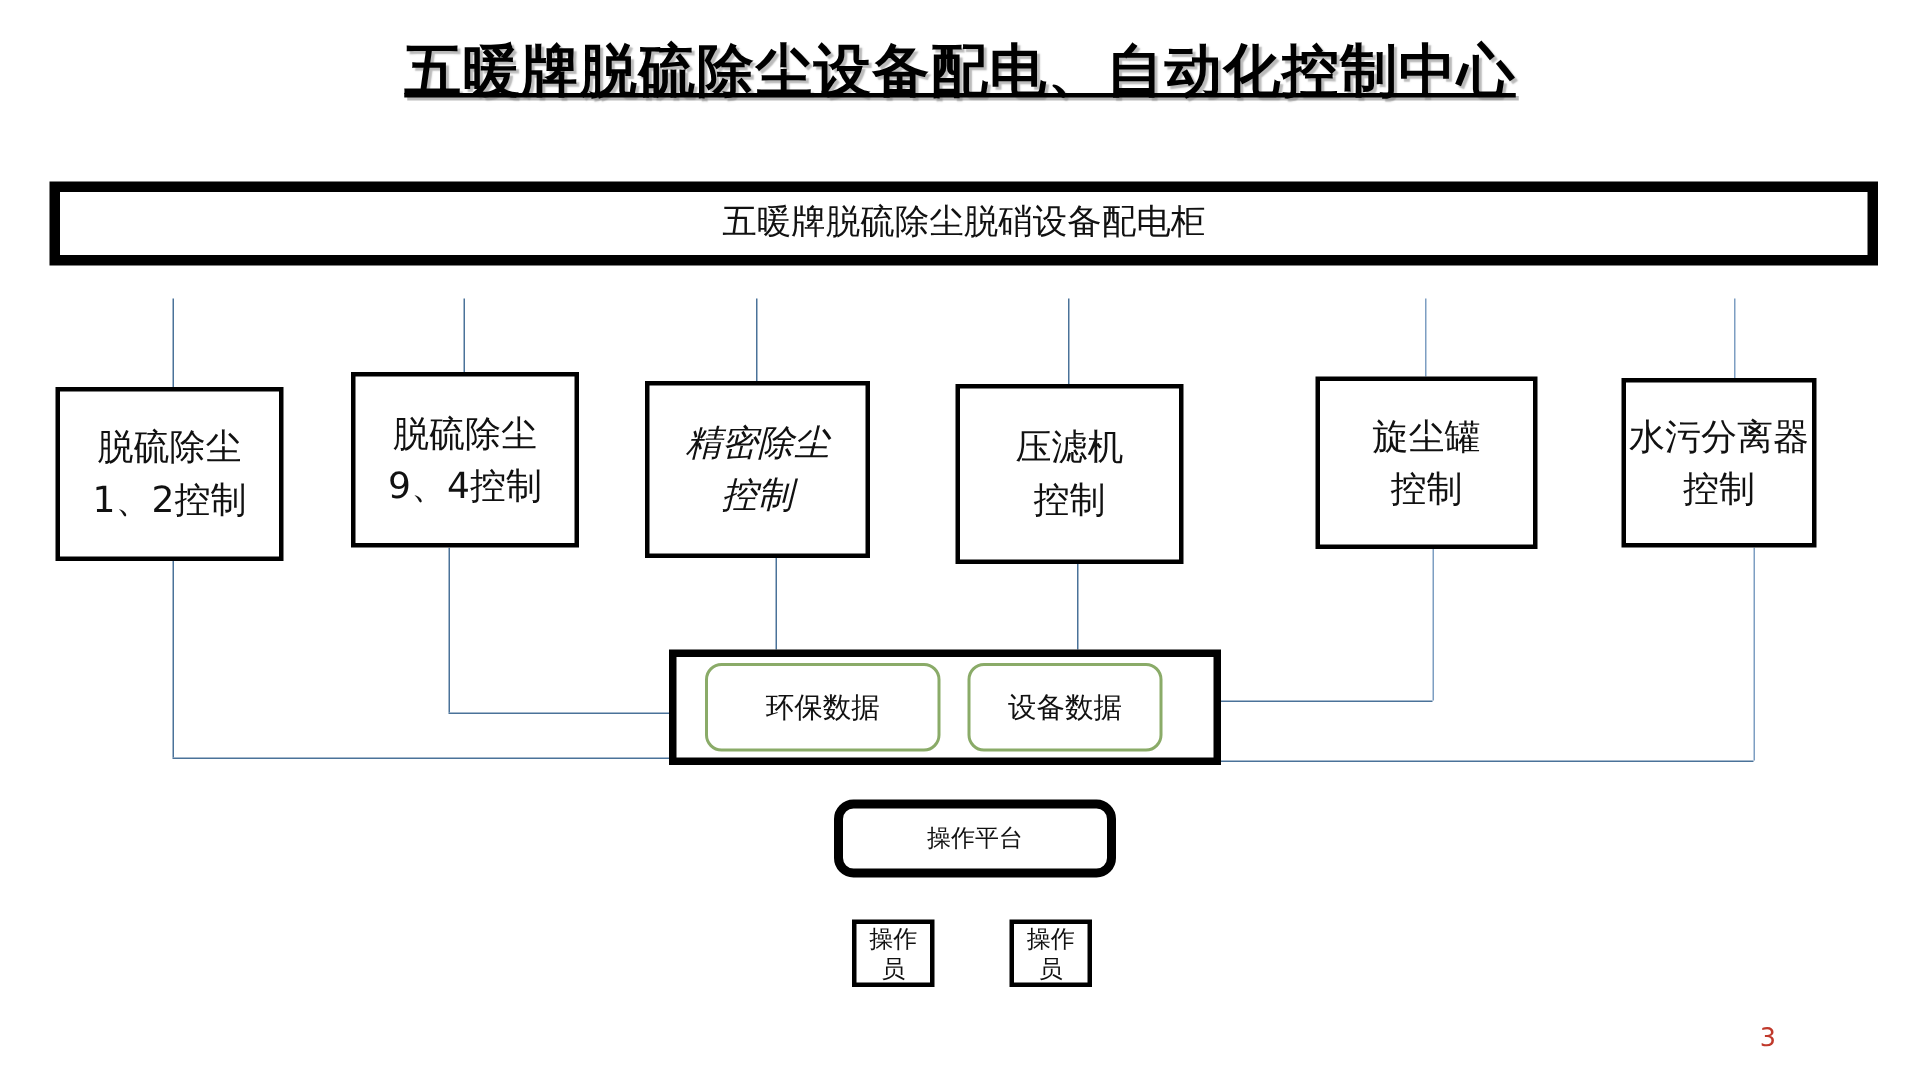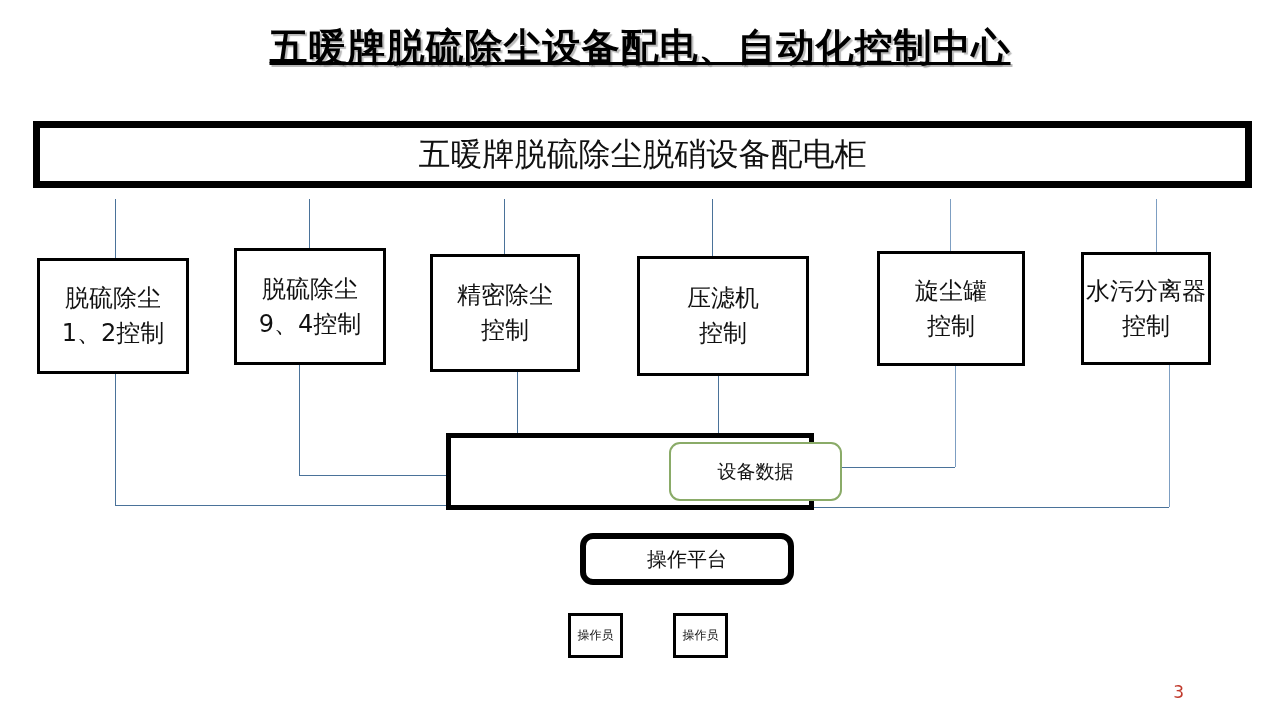--- a/index.html
+++ b/index.html
@@ -42,35 +42,35 @@
     justify-content: center;
     text-align: center;
     color: #111111;
     z-index: 5;
   }
 
   .main-cabinet {
     left: 33px;
     top: 121px;
     width: 1219px;
-    height: 67px;
+    height: 56px;
     border: 7px solid #000000;
-    font-size: 32px;
+    font-size: 23px;
     line-height: 1.1;
   }
 
   .ctrl-box {
     border: 3px solid #000000;
     font-size: 24px;
     line-height: 1.45;
   }
   .ctrl-1 { left: 37px;  top: 258px; width: 152px; height: 116px; }
   .ctrl-2 { left: 234px; top: 248px; width: 152px; height: 117px; }
-  .ctrl-3 { left: 430px; top: 254px; width: 150px; height: 118px; }
-  .ctrl-4 { left: 637px; top: 256px; width: 172px; height: 120px; }
+  .ctrl-3 { left: 430px; top: 254px; width: 150px; height: 118px; font-style: italic; }
+  .ctrl-4 { left: 637px; top: 256px; width: 152px; height: 120px; }
   .ctrl-5 { left: 877px; top: 251px; width: 148px; height: 115px; }
   .ctrl-6 { left: 1081px; top: 252px; width: 130px; height: 113px; }
 
   
   .data-container {
     position: absolute;
     left: 446px;
     top: 433px;
     width: 368px;
     height: 77px;
@@ -86,39 +86,39 @@
     border-radius: 11px;
     background: #ffffff;
     display: flex;
     align-items: center;
     justify-content: center;
     font-size: 19px;
     color: #111111;
     z-index: 6;
   }
   .pill-env { left: 470px; top: 442px; width: 157px; height: 59px; }
-  .pill-dev { left: 645px; top: 442px; width: 173px; height: 59px; margin-left: 24px; }
+  .pill-dev { left: 645px; top: 442px; width: 130px; height: 59px; }
 
   
   .op-platform {
-    left: 580px;
+    left: 556px;
     top: 533px;
-    width: 214px;
+    width: 188px;
     height: 52px;
     border: 6px solid #000000;
     border-radius: 13px;
-    font-size: 20px;
+    font-size: 16px;
   }
 
   
   .operator-box {
     border: 3px solid #000000;
-    font-size: 12px;
+    font-size: 16px;
     line-height: 1.25;
-    flex-direction: row;
+    flex-direction: column;
   }
   .op-1 { left: 568px; top: 613px; width: 55px; height: 45px; }
   .op-2 { left: 673px; top: 613px; width: 55px; height: 45px; }
 
   
   .conn {
     position: absolute;
     background: #4a7299;
     z-index: 1;
   }
@@ -206,20 +206,23 @@
 
   <div class="node ctrl-box ctrl-6">
     <span>
       <span>水污分离器</span><br>
       <span>控制</span>
     </span>
   </div>
 
   <div class="data-container"></div>
 
+  <div class="data-pill pill-env">
+    <span>环保数据</span>
+  </div>
 
   <div class="data-pill pill-dev">
     <span>设备数据</span>
   </div>
 
   <div class="node op-platform">
     <span>操作平台</span>
   </div>
 
   <div class="node operator-box op-1">

